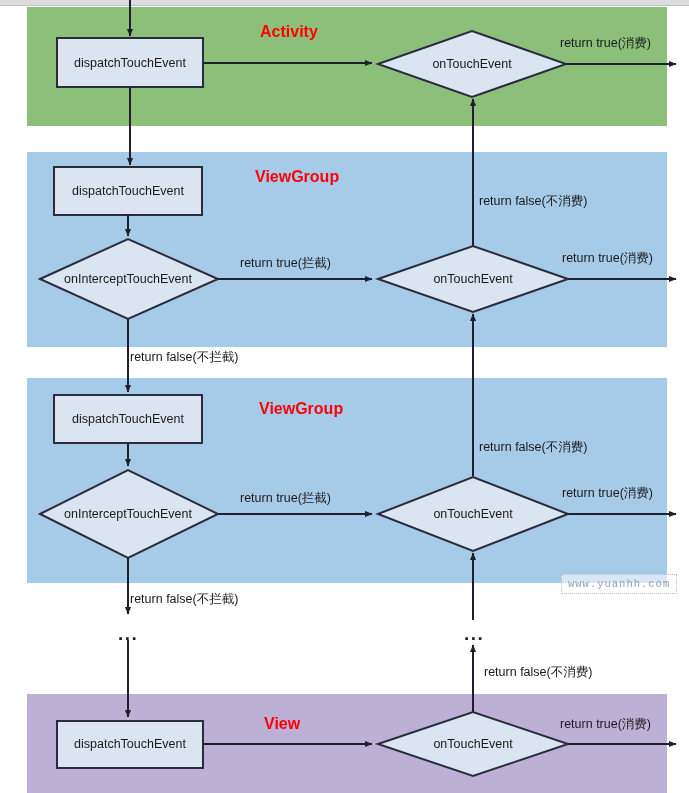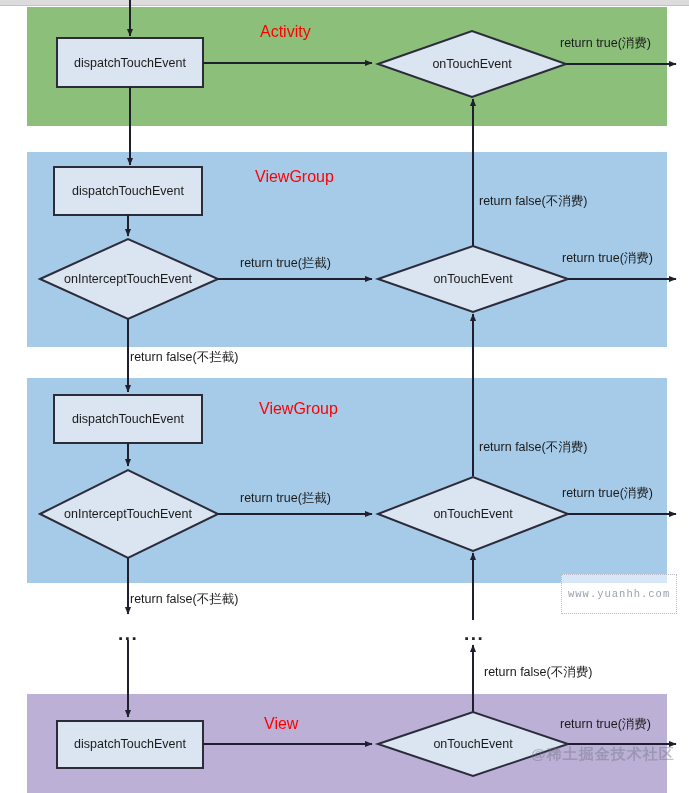--- a/index.html
+++ b/index.html
@@ -1,26 +1,26 @@
 <!DOCTYPE html>
 <html><head>
 <meta charset="utf-8">
 <style>
   html,body{margin:0;padding:0;background:#ffffff;}
   body{width:689px;height:793px;position:relative;overflow:hidden;
        font-family:"Liberation Sans","DejaVu Sans",sans-serif;}
   #stage{position:absolute;inset:0;width:689px;height:793px;}
   #stage svg{position:absolute;left:0;top:0;}
   .lbl{position:absolute;white-space:nowrap;color:#1a1a1a;font-size:12.5px;line-height:1;}
-  .sect-title{position:absolute;white-space:nowrap;color:#ff0000;font-weight:normal;font-size:16px;line-height:1;}
+  .sect-title{position:absolute;white-space:nowrap;color:#ff0000;font-weight:bold;font-size:16px;line-height:1;}
   .note-red{position:absolute;white-space:nowrap;color:#ff2a2a;font-size:12.5px;font-weight:bold;line-height:1;}
   .node-text{font-size:12.5px;fill:#1a1a1a;font-family:"Liberation Sans","DejaVu Sans",sans-serif;}
   .ellipsis{position:absolute;color:#222;font-size:19px;font-weight:bold;letter-spacing:1.5px;line-height:1;}
   .wm-site{position:absolute;border:1px dotted #b9b9c9;background:rgba(255,255,255,0.55);
-           color:#9aa0ad;font-size:10.5px;letter-spacing:1px;padding:13px 6px;
+           color:#9aa0ad;font-size:10.5px;letter-spacing:1px;padding:3px 6px;
            font-family:"Liberation Mono","DejaVu Sans Mono",monospace;}
   .wm-brand{position:absolute;color:rgba(120,120,135,0.45);font-size:15px;font-weight:bold;
             white-space:nowrap;letter-spacing:1px;}
   .topbar{position:absolute;left:0;top:0;width:689px;height:5px;background:#dcdcdc;}
   .topbar-line{position:absolute;left:0;top:5px;width:689px;height:1px;background:#c3c3c3;}
 </style>
 </head>
 <body>
 
 <div id="stage">
@@ -133,15 +133,14 @@
   <div class="lbl" style="left:130px;top:593px;">return false(不拦截)</div>
 
   <div class="lbl" style="left:484px;top:666px;">return false(不消费)</div>
 
   <div class="lbl" style="left:560px;top:718px;">return true(消费)</div>
 
   <div class="ellipsis" style="left:118px;top:624px;">...</div>
   <div class="ellipsis" style="left:464px;top:624px;">...</div>
 
   <div class="wm-site" style="left:561px;top:574px;">www.yuanhh.com</div>
-  <div class="wm-brand" style="left:531px;top:745px;">@稀土掘金技术社区</div>
 
 </div>
 
 </body></html>

